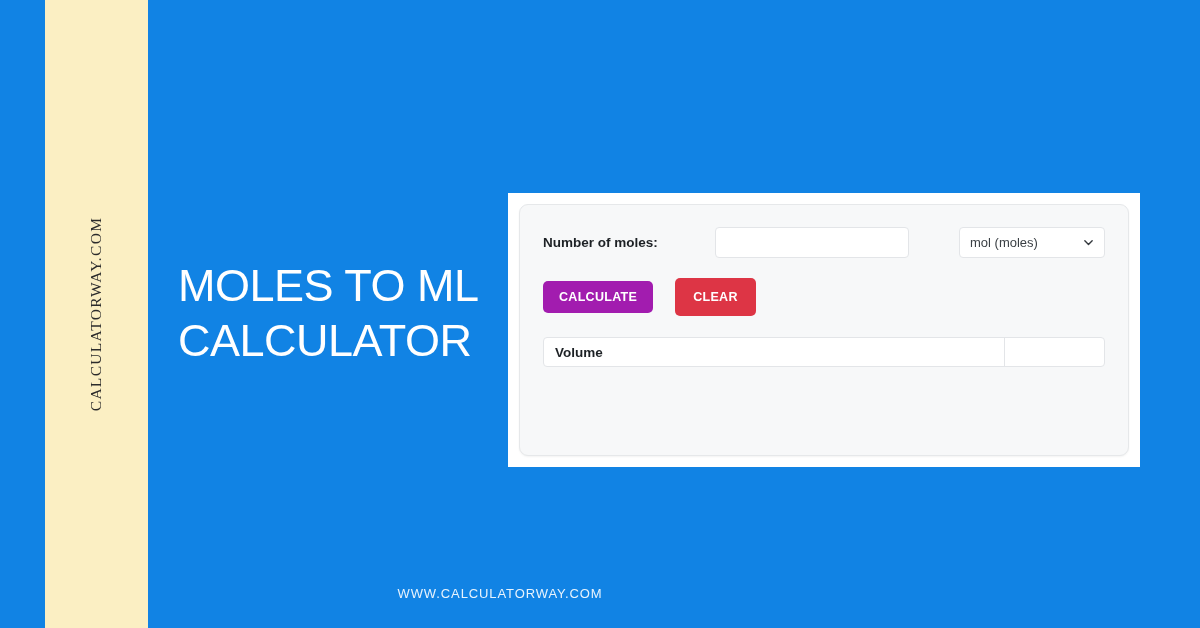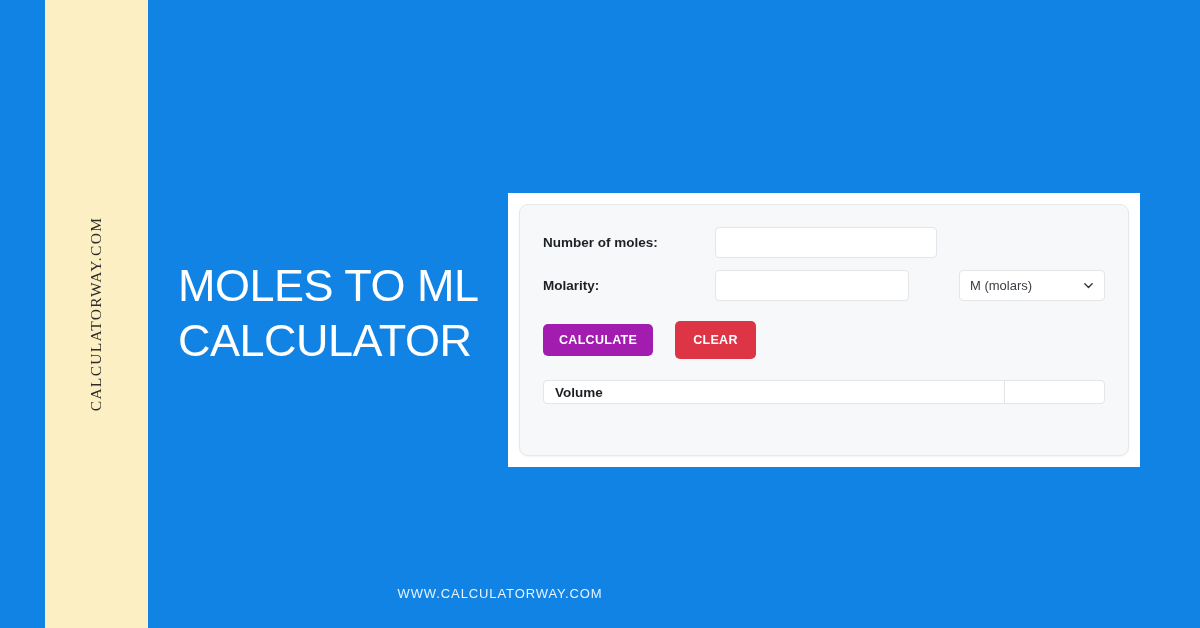--- a/index.html
+++ b/index.html
@@ -143,21 +143,21 @@
     font-family:"Liberation Sans", sans-serif;
     text-transform:uppercase;
   }
   .btn-calculate { background:#a21caf; }
   .btn-clear { background:#dd3545; margin-left:22px; padding:12px 18px; }
 
   
   .result-row {
     display:flex;
     width:100%;
-    height:24px;
+    height:30px;
     background:#ffffff;
     border:1px solid #e3e5e8;
     border-radius:4px;
     overflow:hidden;
   }
   .result-label-cell {
     flex:1 1 auto;
     display:flex;
     align-items:center;
     padding-left:11px;
@@ -200,35 +200,31 @@
   <br>
   <span>CALCULATOR</span>
 </h1>
 
 <div class="calc-frame">
   <div class="calc-card">
 
     <div class="form-row">
       <label class="form-label">Number of moles:</label>
       <input class="text-input" type="text" placeholder="" style="">
-    </div>
-
-    <div class="form-row">
-      <label class="form-label">Molarity:</label>
-      <input class="text-input" type="text" placeholder="" style="">
       <div class="unit-select">
-        <span class="unit-select-value">M (molars)</span>
+        <span class="unit-select-value">mol (moles)</span>
         <span class="chevron">
           <svg viewBox="0 0 12 12" width="11" height="11" aria-hidden="true">
             <path d="M2 4.2 L6 8.2 L10 4.2" fill="none" stroke="#33383d" stroke-width="1.5" stroke-linecap="round" stroke-linejoin="round"></path>
           </svg>
         </span>
       </div>
     </div>
 
+
     <div class="btn-row">
       <button class="btn btn-calculate">CALCULATE</button>
       <button class="btn btn-clear">CLEAR</button>
     </div>
 
     <div class="result-row">
       <div class="result-label-cell">Volume</div>
       <div class="result-value-cell"></div>
     </div>
 

